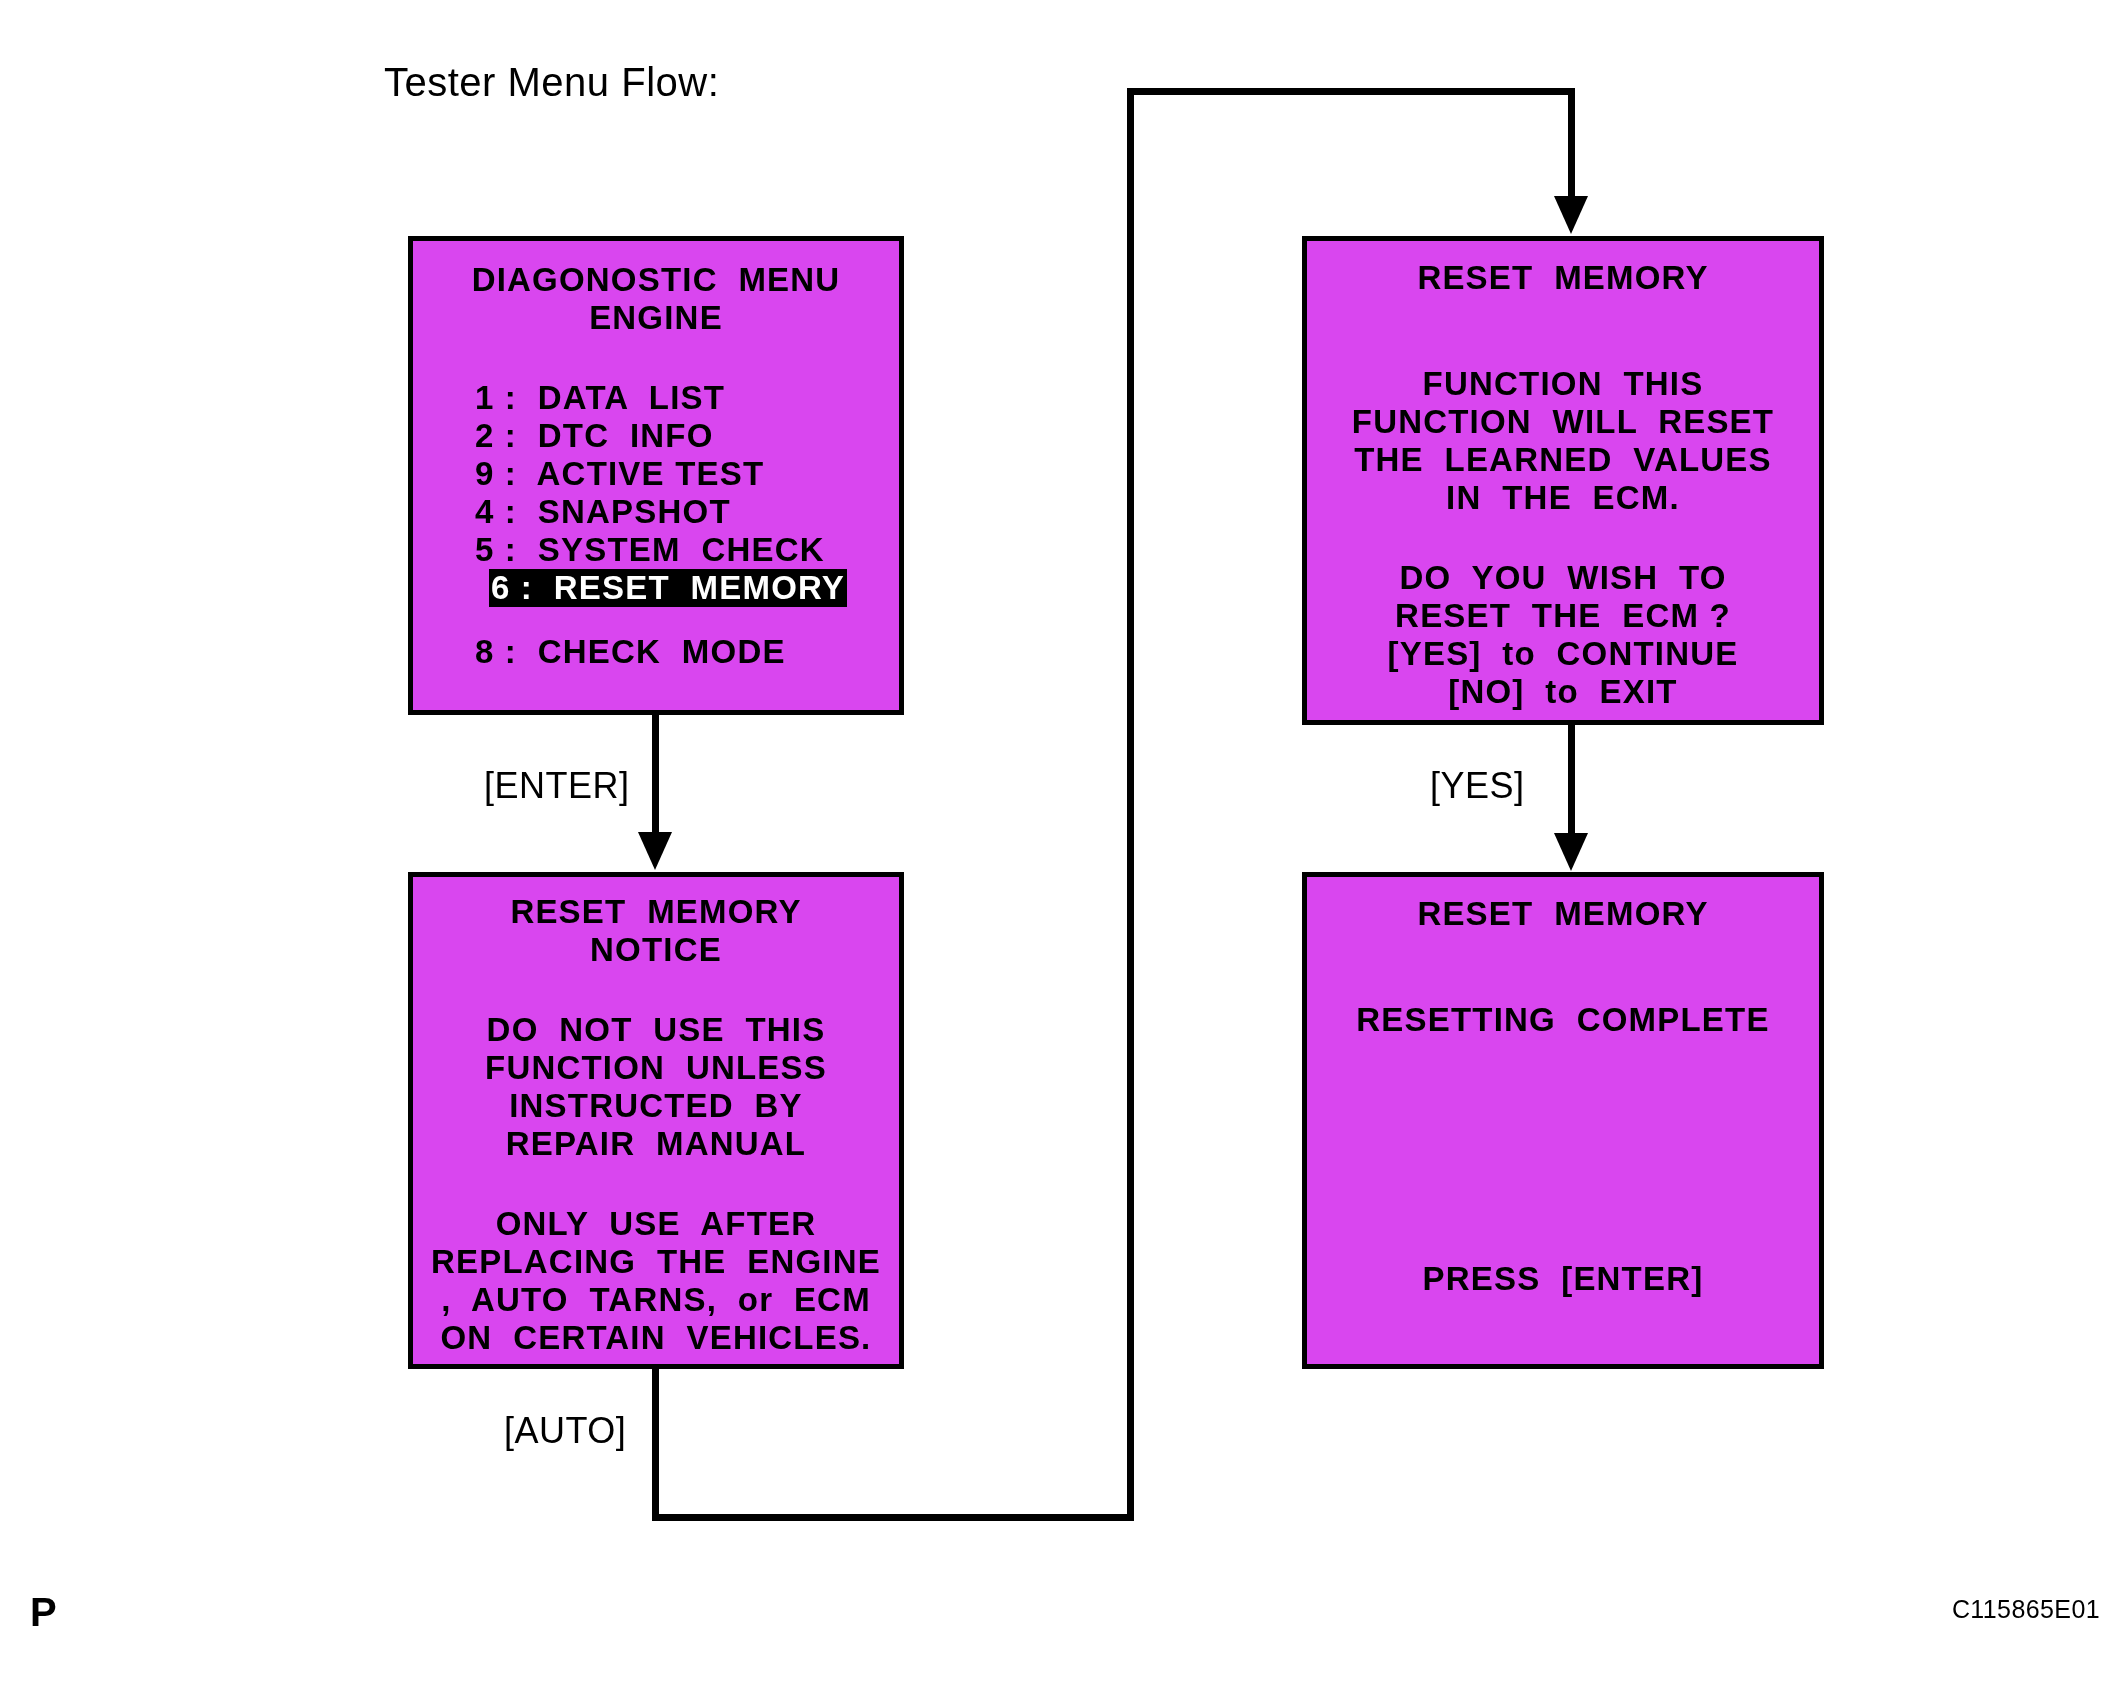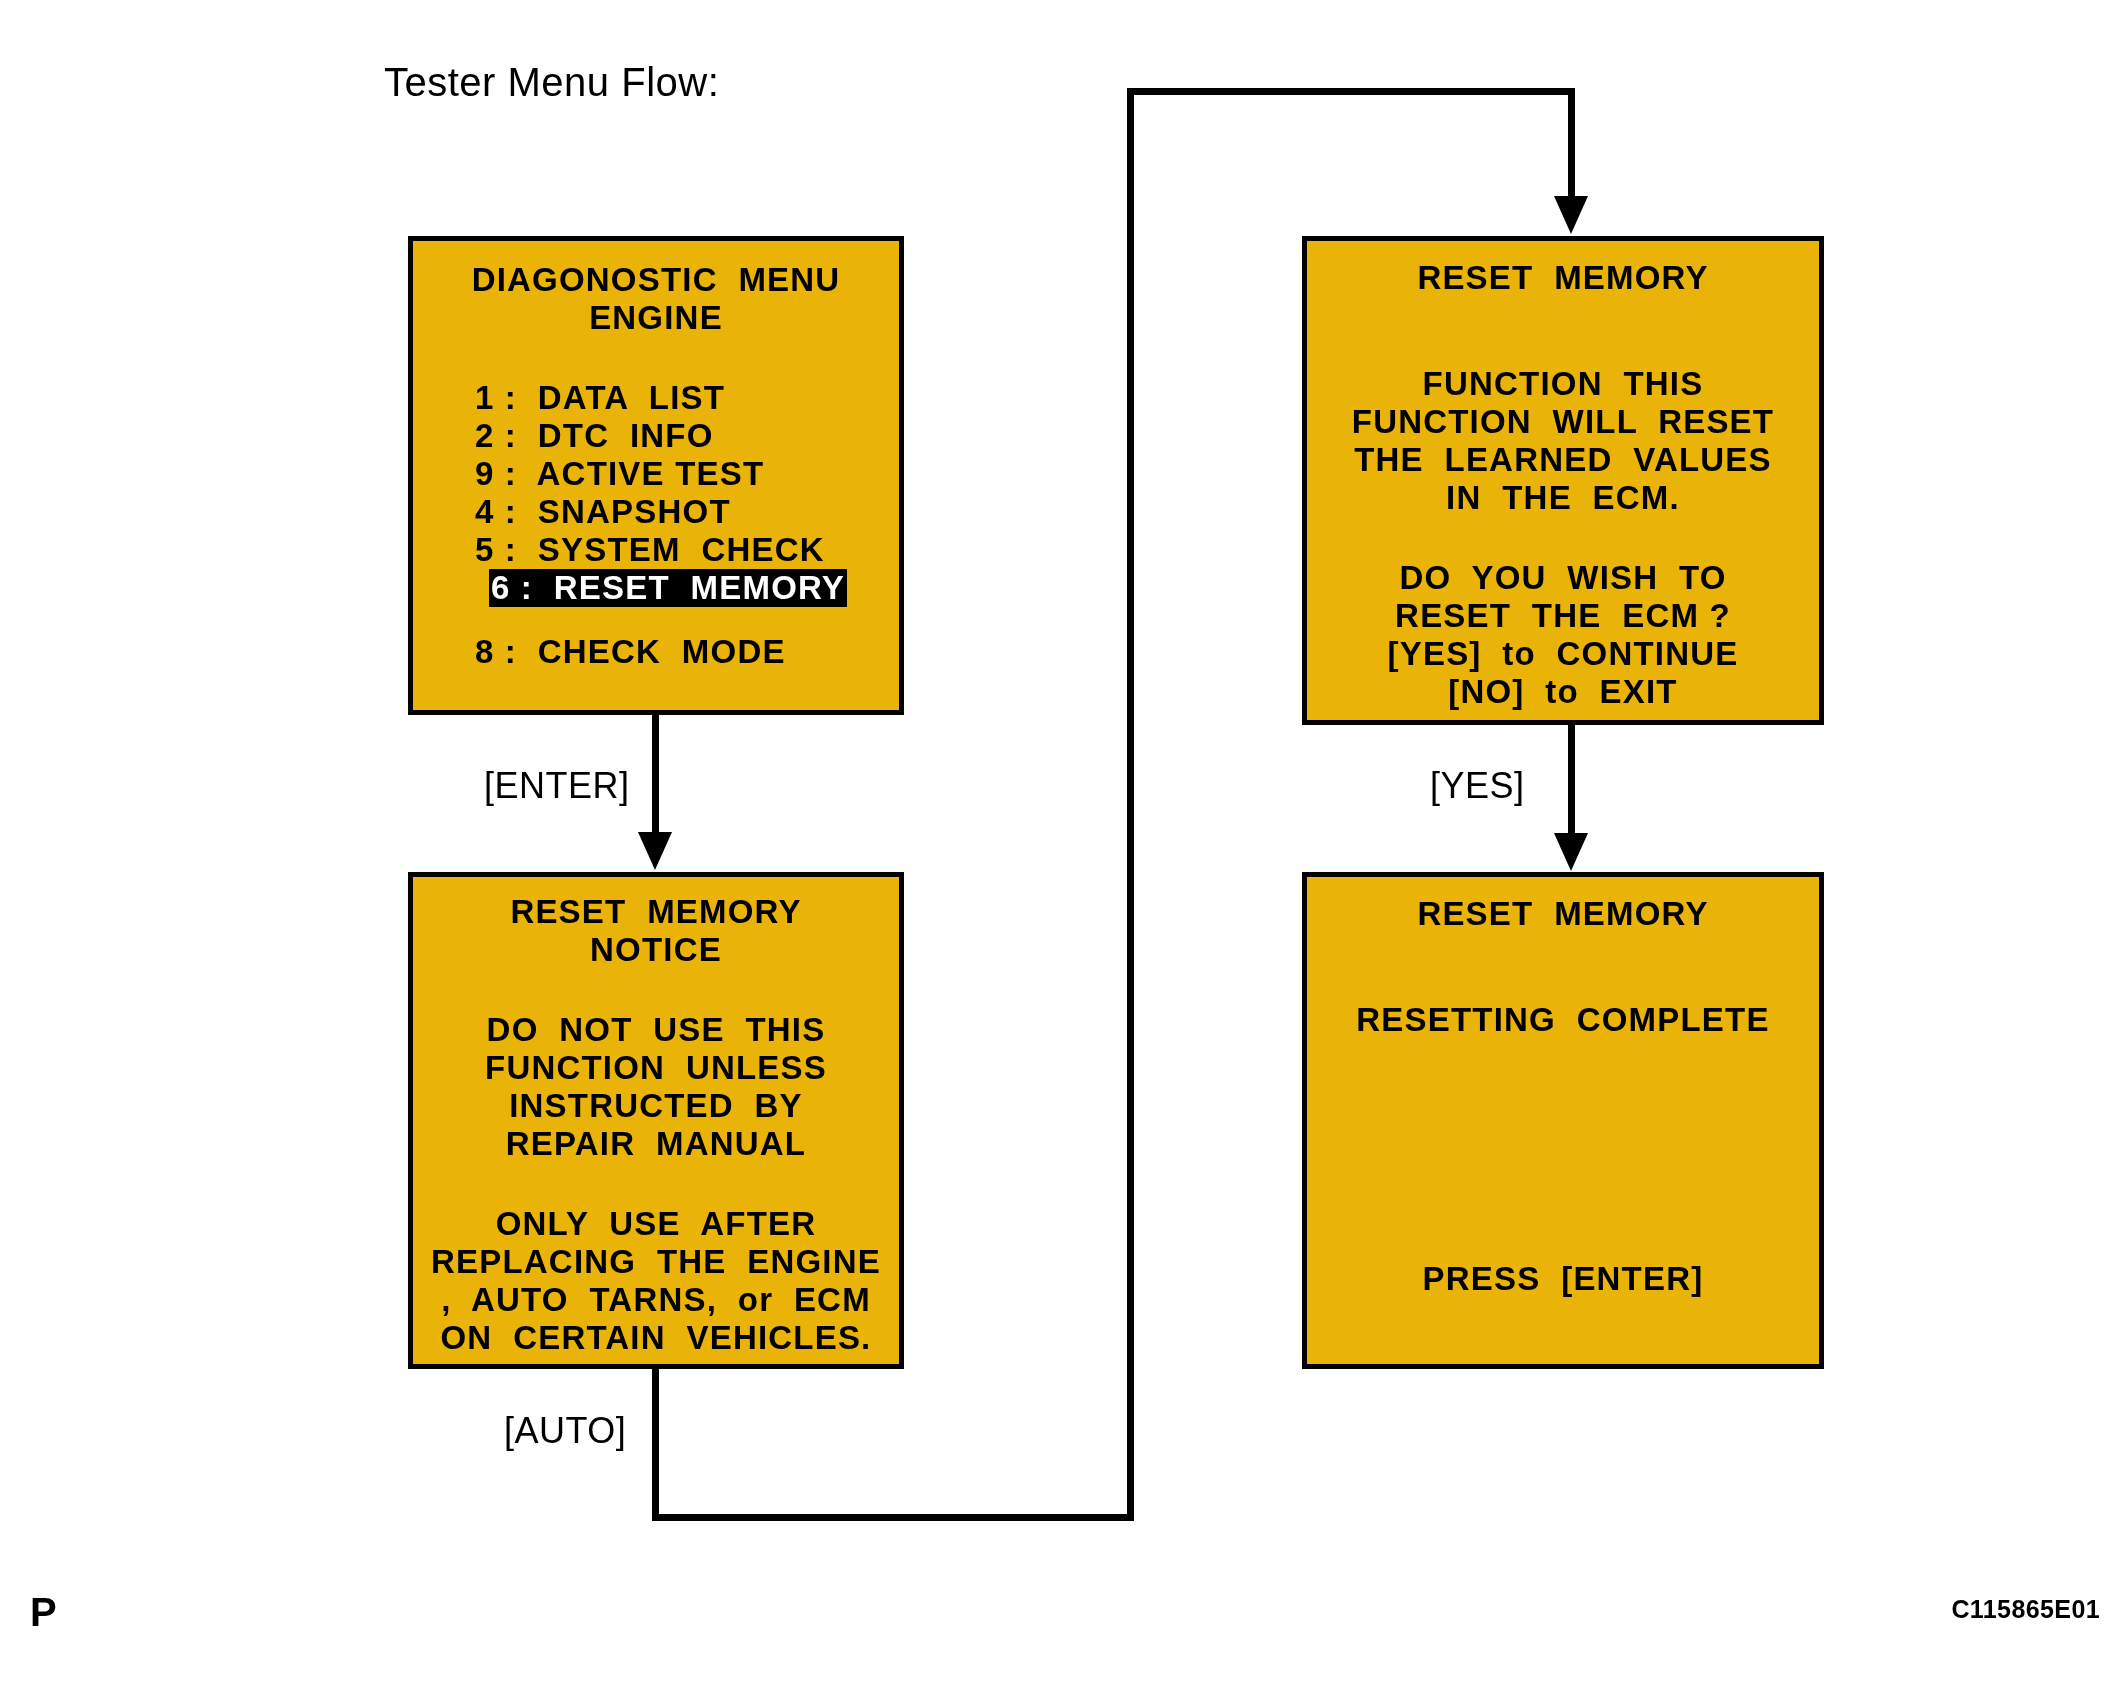--- a/index.html
+++ b/index.html
@@ -31,21 +31,21 @@
     letter-spacing: 0.5px;
     white-space: nowrap;
     color: #000;
   }
 
   
   .screen-box {
     position: absolute;
     box-sizing: border-box;
     border: 5px solid #000000;
-    background: #eab308;
+    background: #d946ef;
     text-align: center;
     font-weight: bold;
     font-size: 33px;
     line-height: 38px;
     letter-spacing: 1.2px;
   }
   .screen-box .line {
     white-space: pre;
   }
   .screen-box .gap-sm { height: 26px; }
@@ -141,21 +141,21 @@
     top: 1590px;
     font-size: 40px;
     font-weight: bold;
     color: #000;
   }
   #figure-code {
     position: absolute;
     right: 24px;
     top: 1595px;
     font-size: 25px;
-    font-weight: bold;
+    font-weight: normal;
     letter-spacing: 0.4px;
     color: #000;
   }
 </style>
 </head>
 <body>
 
 <div id="page">
 
   <div class="flow-title">Tester Menu Flow:</div>

